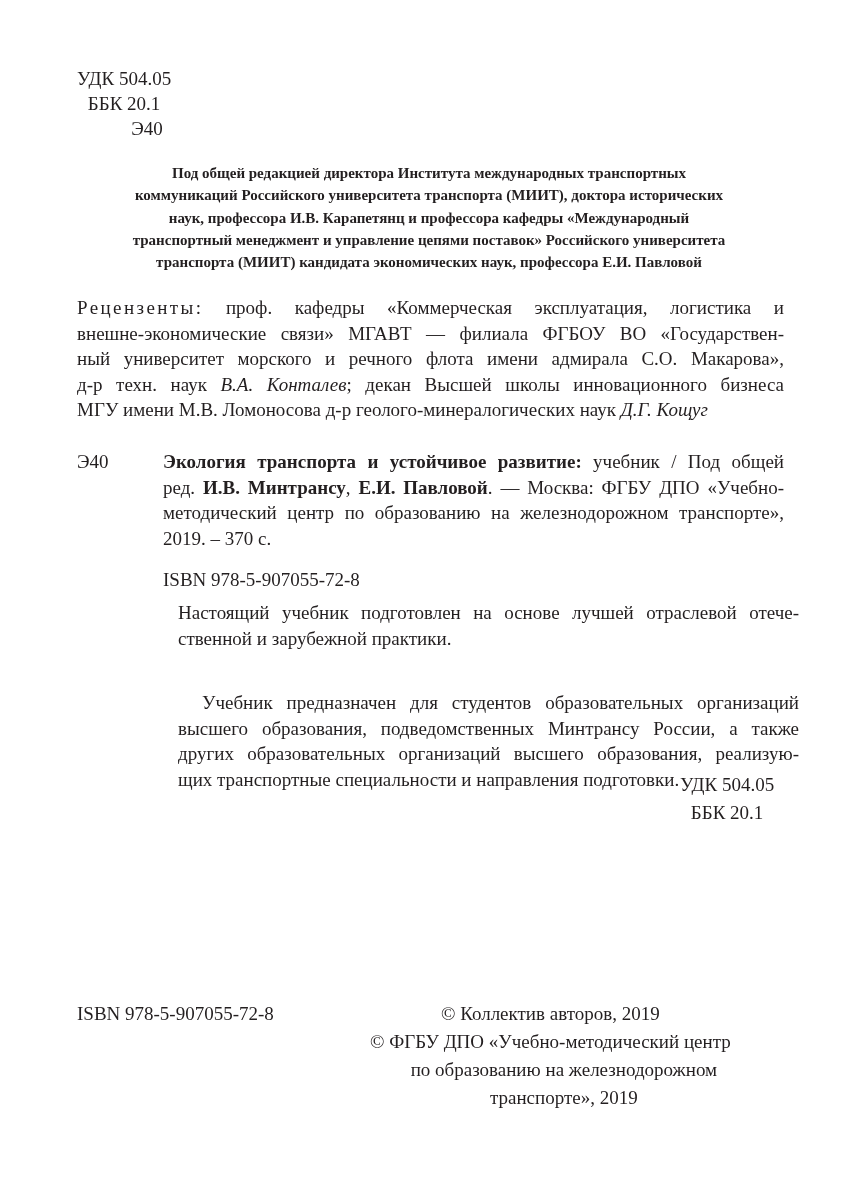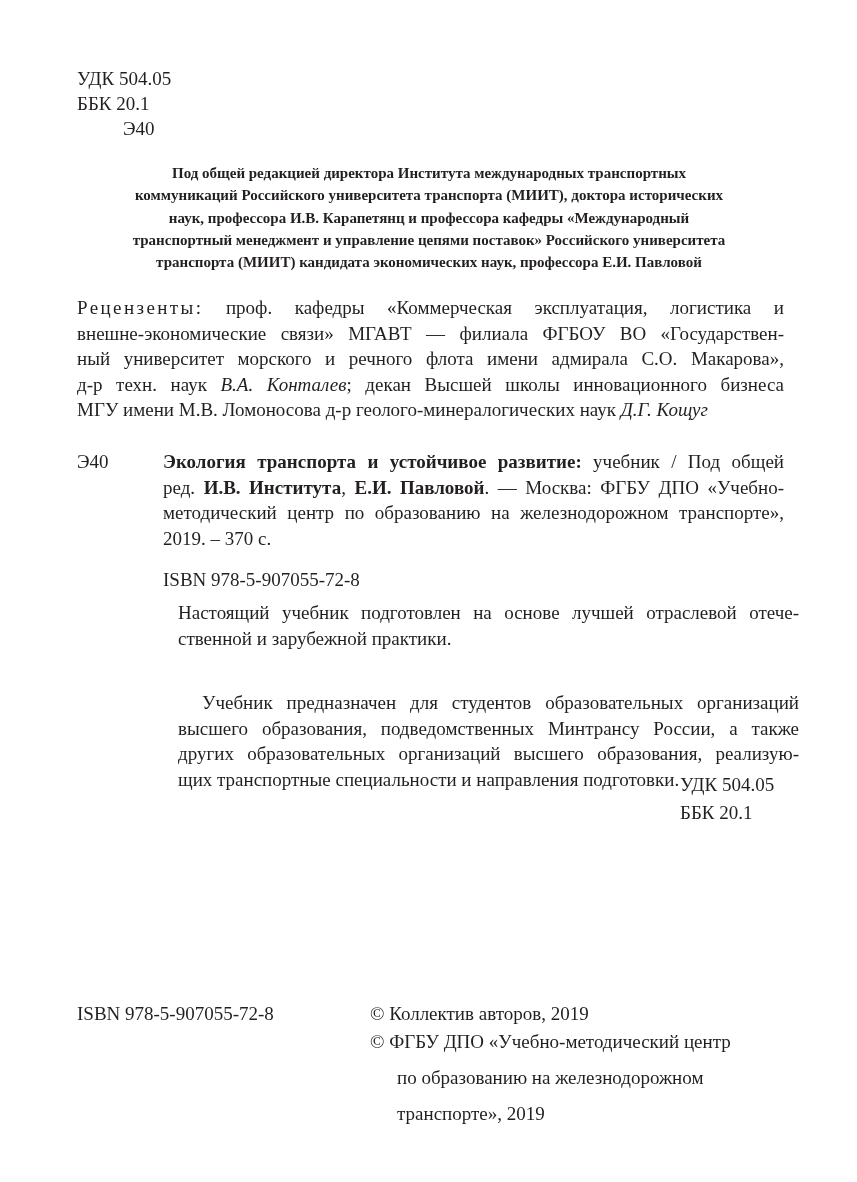--- a/index.html
+++ b/index.html
@@ -2,21 +2,21 @@
 <html><head>
   <meta charset="utf-8">
   <style>
     html, body { margin: 0; padding: 0; background: #ffffff; }
     body {
       width: 857px; height: 1182px; position: relative; overflow: hidden;
       font-family: "Liberation Serif", "DejaVu Serif", serif;
       color: #231f20; font-size: 19px;
     }
     .abs { position: absolute; }
-    .line { white-space: nowrap; }
+    .line { white-space: nowrap; text-align: center; }
     #codes-top { left: 77px; top: 66px; line-height: 25px; }
     #codes-top .indent { padding-left: 46px; }
 
     #editors {
       left: 77px; top: 162px; width: 704px;
       font-weight: bold; font-size: 15px; line-height: 22.3px;
       text-align: center;
     }
 
     #reviewers {
@@ -36,21 +36,21 @@
 
     #annotation {
       left: 178px; top: 600px; width: 621px; line-height: 25.5px;
     }
     #annotation .p .jline:first-child, #annotation .p .jlast:first-child { text-indent: 24px; }
 
     #codes-right { left: 680px; top: 771px; line-height: 28px; }
 
     #isbn-bottom { left: 77px; top: 1000px; line-height: 28px; }
     #copyright { left: 370px; top: 1000px; line-height: 28px; }
-    #copyright .cont { padding-left: 27px; margin-top: 8px; }
+    #copyright .cont { padding-left: 27px; }
     #copyright .c2 { }
     b { font-weight: bold; }
     i { font-style: italic; }
   </style>
 </head>
 <body>
 
 <div id="codes-top" class="abs">
   <div class="line">УДК 504.05</div>
   <div class="line">ББК 20.1</div>
@@ -70,21 +70,21 @@
   <span class="jline">внешне-экономические связи» МГАВТ — филиала ФГБОУ ВО «Государствен-</span>
   <span class="jline">ный университет морского и речного флота имени адмирала С.О. Макарова»,</span>
   <span class="jline"><span>д-р техн. наук </span><i>В.А. Конталев</i><span>; декан Высшей школы инновационного бизнеса</span></span>
   <span class="jlast"><span>МГУ имени М.В. Ломоносова д-р геолого-минералогических наук </span><i>Д.Г. Кощуг</i></span>
 </div>
 
 <div id="entry-code" class="abs line">Э40</div>
 
 <div id="entry" class="abs">
   <span class="jline"><b>Экология транспорта и устойчивое развитие:</b><span> учебник / Под общей</span></span>
-  <span class="jline"><span>ред. </span><b>И.В. Института</b><span>, </span><b>Е.И. Павловой</b><span>. — Москва: ФГБУ ДПО «Учебно-</span></span>
+  <span class="jline"><span>ред. </span><b>И.В. Минтрансу</b><span>, </span><b>Е.И. Павловой</b><span>. — Москва: ФГБУ ДПО «Учебно-</span></span>
   <span class="jline">методический центр по образованию на железнодорожном транспорте»,</span>
   <span class="jlast">2019. – 370 с.</span>
 </div>
 
 <div id="isbn-mid" class="abs line">ISBN 978-5-907055-72-8</div>
 
 <div id="annotation" class="abs">
   <div class="p">
     <span class="jline" style="text-indent:0;padding-left:0;"><span style="display:inline-block;width:0;"></span><span>Настоящий учебник подготовлен на основе лучшей отраслевой отече-</span></span>
     <span class="jlast">ственной и зарубежной практики.</span>

